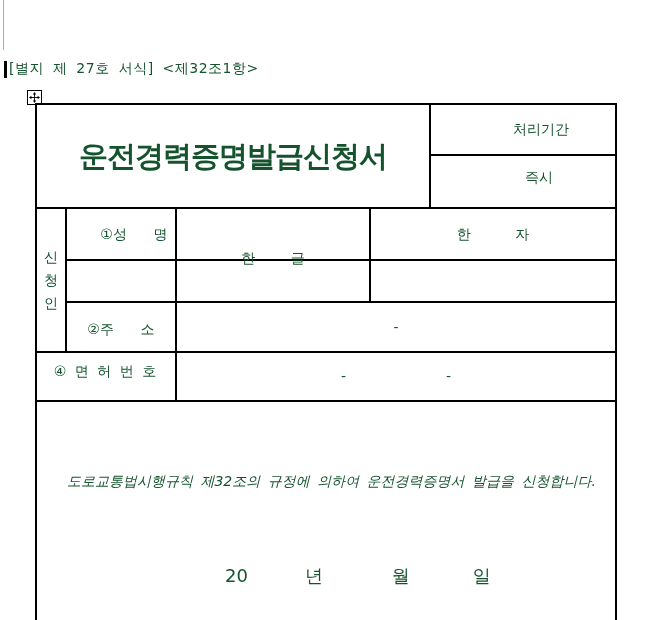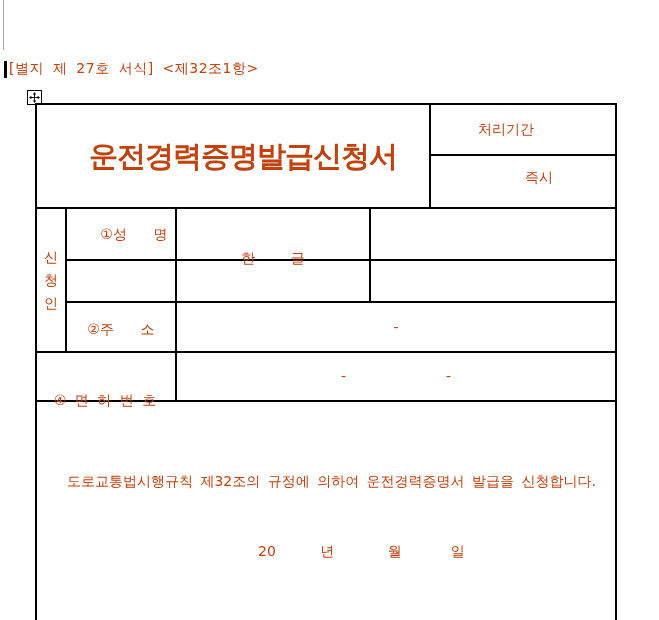--- a/index.html
+++ b/index.html
@@ -1,35 +1,35 @@
 <!DOCTYPE html>
 <html><head>
 <meta charset="utf-8">
 <style>
   html,body{margin:0;padding:0;background:#ffffff;}
   .page{position:relative;width:659px;height:620px;background:#ffffff;overflow:hidden;
-        font-family:"DejaVu Sans","Liberation Sans",sans-serif;color:#c2410c;}
+        font-family:"DejaVu Sans","Liberation Sans",sans-serif;color:#14532d;}
   .guide{position:absolute;left:3px;top:0;width:1px;height:50px;background:#a9a9a9;}
   .cursor{position:absolute;left:4px;top:61px;width:3px;height:17px;background:#000;}
   .ref{position:absolute;left:9px;top:60px;font-size:14px;letter-spacing:0.5px;word-spacing:4px;white-space:pre;}
   .handle{position:absolute;left:27px;top:90px;width:13px;height:13px;border:1px solid #000;background:#fff;
           display:flex;align-items:center;justify-content:center;box-sizing:content-box;}
   .tbl{position:absolute;left:35px;top:103px;width:578px;height:517px;
        border:2px solid #000;border-bottom:none;box-sizing:content-box;}
   .hline{position:absolute;height:2px;background:#000;}
   .vline{position:absolute;width:2px;background:#000;}
   .cell{position:absolute;display:flex;align-items:center;justify-content:center;
         font-size:14px;white-space:pre;line-height:1.2;}
   .title-cell{font-size:29px;font-weight:bold;letter-spacing:-1px;}
   .applicant{flex-direction:column;line-height:23px;}
   .license-label{letter-spacing:2px;}
   .dash-cell{gap:100px;}
   .statement{position:absolute;left:30px;top:366px;width:548px;font-size:14px;
-             word-spacing:3px;white-space:pre;line-height:20px;}
-  .dateline{position:absolute;left:188px;top:436px;font-size:14px;white-space:pre;line-height:20px;margin-left:33px;}
+             word-spacing:3px;white-space:pre;line-height:20px;font-style:italic;}
+  .dateline{position:absolute;left:188px;top:461px;font-size:18px;white-space:pre;line-height:20px;}
 </style>
 </head>
 <body>
 
 <div class="page">
 
   <div class="guide"></div>
   <div class="cursor"></div>
   <div class="ref">[별지 제 27호 서식] &lt;제32조1항&gt;</div>
 
@@ -49,42 +49,43 @@
     <div class="hline" style="left:393px;top:49px;width:185px;"></div>
     <div class="hline" style="left:29px;top:154px;width:549px;"></div>
     <div class="hline" style="left:29px;top:196px;width:549px;"></div>
     <div class="hline" style="left:0;top:246px;width:578px;"></div>
     <div class="hline" style="left:0;top:295px;width:578px;"></div>
     <div class="vline" style="left:392px;top:0;height:102px;"></div>
     <div class="vline" style="left:28px;top:104px;height:142px;"></div>
     <div class="vline" style="left:138px;top:104px;height:191px;"></div>
     <div class="vline" style="left:332px;top:104px;height:92px;"></div>
 
-    <div class="cell title-cell" style="left:0;top:0;width:392px;height:102px;padding-left:10px;">운전경력증명발급신청서</div>
-    <div class="cell" style="left:377px;top:0;width:184px;height:49px;">처리기간</div>
+    <div class="cell title-cell" style="left:0;top:0;width:392px;height:102px;">운전경력증명발급신청서</div>
+    <div class="cell" style="left:412px;top:0;width:184px;height:49px;">처리기간</div>
     <div class="cell" style="left:394px;top:47px;width:184px;height:51px;padding-left:16px;">즉시</div>
 
     <div class="cell applicant" style="left:0;top:104px;width:28px;height:142px;">
       <span>신</span>
       <span>청</span>
       <span>인</span>
     </div>
 
     <div class="cell" style="left:30px;top:104px;width:108px;height:50px;margin-left:13px;">①성      명</div>
     <div class="cell" style="left:140px;top:104px;width:192px;height:50px;margin-top:24px;">한        글</div>
+    <div class="cell" style="left:334px;top:104px;width:244px;height:50px;">한          자</div>
 
     <div class="cell" style="left:30px;top:156px;width:108px;height:40px;margin-top:48px;">②주      소</div>
     <div class="cell" style="left:140px;top:156px;width:192px;height:40px;"></div>
     <div class="cell" style="left:334px;top:156px;width:244px;height:40px;"></div>
 
     <div class="cell" style="left:140px;top:198px;width:438px;height:48px;">
       <span>-</span>
     </div>
 
-    <div class="cell license-label" style="left:0;top:265px;width:138px;height:60px;">④ 면 허 번 호</div>
+    <div class="cell license-label" style="left:0;top:236px;width:138px;height:60px;">④ 면 허 번 호</div>
     <div class="cell dash-cell" style="left:140px;top:248px;width:438px;height:47px;">
       <span>-</span>
       <span>-</span>
     </div>
 
     <div class="statement">도로교통법시행규칙 제32조의 규정에 의하여 운전경력증명서 발급을 신청합니다.</div>
     <div class="dateline">20          년            월           일</div>
 
   </div>
 

